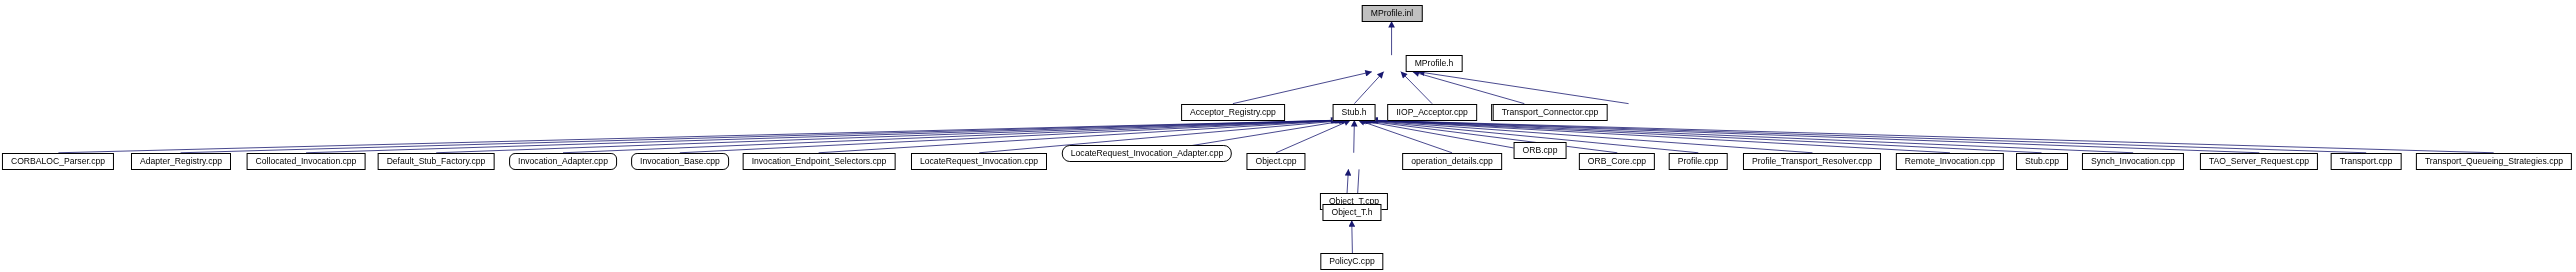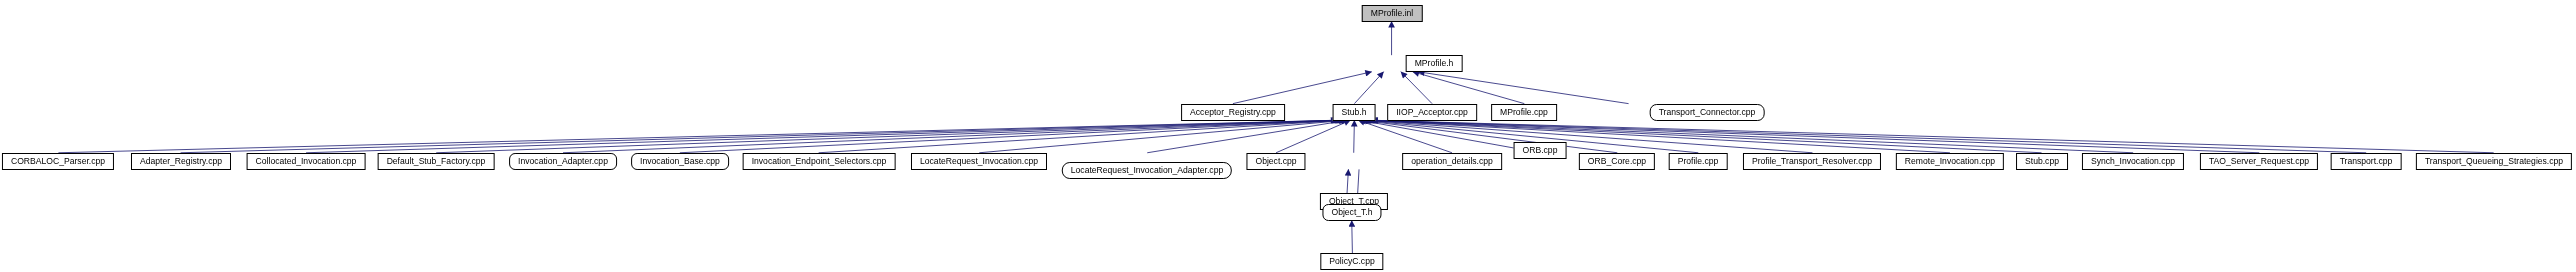--- a/index.html
+++ b/index.html
@@ -82,39 +82,39 @@
       <line x1="2028" y1="307" x2="2031" y2="255" marker-end="url(#arrow)"></line>
       <line x1="2047" y1="255" x2="2044" y2="307" marker-end="url(#arrow)"></line>
       <line x1="2037" y1="381" x2="2036" y2="332" marker-end="url(#arrow)"></line>
     </svg>
 <div class="node root" style="left: 1392px; top: 4.6px;">MProfile.inl</div>
     <div class="node" style="left: 1434px; top: 55px;">MProfile.h</div>
     <div class="node" style="left: 1233px; top: 104px;">Acceptor_Registry.cpp</div>
     <div class="node" style="left: 1354px; top: 104px;">Stub.h</div>
     <div class="node" style="left: 1432px; top: 104px;">IIOP_Acceptor.cpp</div>
     <div class="node" style="left: 1524px; top: 104px;">MProfile.cpp</div>
-    <div class="node" style="left: 1707px; top: 104px; border-radius: 7px;">Transport_Connector.cpp</div>
+    <div class="node" style="left: 1550px; top: 104px;">Transport_Connector.cpp</div>
     <div class="node" style="left: 58px; top: 153px;">CORBALOC_Parser.cpp</div>
     <div class="node" style="left: 181px; top: 153px;">Adapter_Registry.cpp</div>
     <div class="node" style="left: 306px; top: 153px;">Collocated_Invocation.cpp</div>
     <div class="node" style="left: 436px; top: 153px;">Default_Stub_Factory.cpp</div>
     <div class="node" style="left: 563px; top: 153px; border-radius: 6px;">Invocation_Adapter.cpp</div>
     <div class="node" style="left: 680px; top: 153px; border-radius: 6px;">Invocation_Base.cpp</div>
     <div class="node" style="left: 819px; top: 153px;">Invocation_Endpoint_Selectors.cpp</div>
     <div class="node" style="left: 979px; top: 153px;">LocateRequest_Invocation.cpp</div>
-    <div class="node" style="left: 1147px; top: 162px; border-radius: 8px;">LocateRequest_Invocation_Adapter.cpp</div>
+    <div class="node" style="left: 1147px; top: 145px; border-radius: 8px;">LocateRequest_Invocation_Adapter.cpp</div>
     <div class="node" style="left: 1276px; top: 153px;">Object.cpp</div>
     <div class="node" style="left: 1354px; top: 153px; margin-top: 40px;">Object_T.cpp</div>
     <div class="node" style="left: 1452px; top: 153px;">operation_details.cpp</div>
     <div class="node" style="left: 1540px; top: 142px;">ORB.cpp</div>
     <div class="node" style="left: 1617px; top: 153px;">ORB_Core.cpp</div>
     <div class="node" style="left: 1698px; top: 153px;">Profile.cpp</div>
     <div class="node" style="left: 1812px; top: 153px;">Profile_Transport_Resolver.cpp</div>
     <div class="node" style="left: 1950px; top: 153px;">Remote_Invocation.cpp</div>
     <div class="node" style="left: 2042px; top: 153px;">Stub.cpp</div>
     <div class="node" style="left: 2133px; top: 153px;">Synch_Invocation.cpp</div>
     <div class="node" style="left: 2259px; top: 153px;">TAO_Server_Request.cpp</div>
     <div class="node" style="left: 2366px; top: 153px;">Transport.cpp</div>
     <div class="node" style="left: 2494px; top: 153px;">Transport_Queueing_Strategies.cpp</div>
-    <div class="node" style="left: 1352px; top: 204px; border-radius: 6px;">Object_T.h</div>
+    <div class="node" style="left: 1352px; top: 204px;">Object_T.h</div>
     <div class="node" style="left: 1352px; top: 253px;">PolicyC.cpp</div>
   </div>
 
 
 </body></html>

